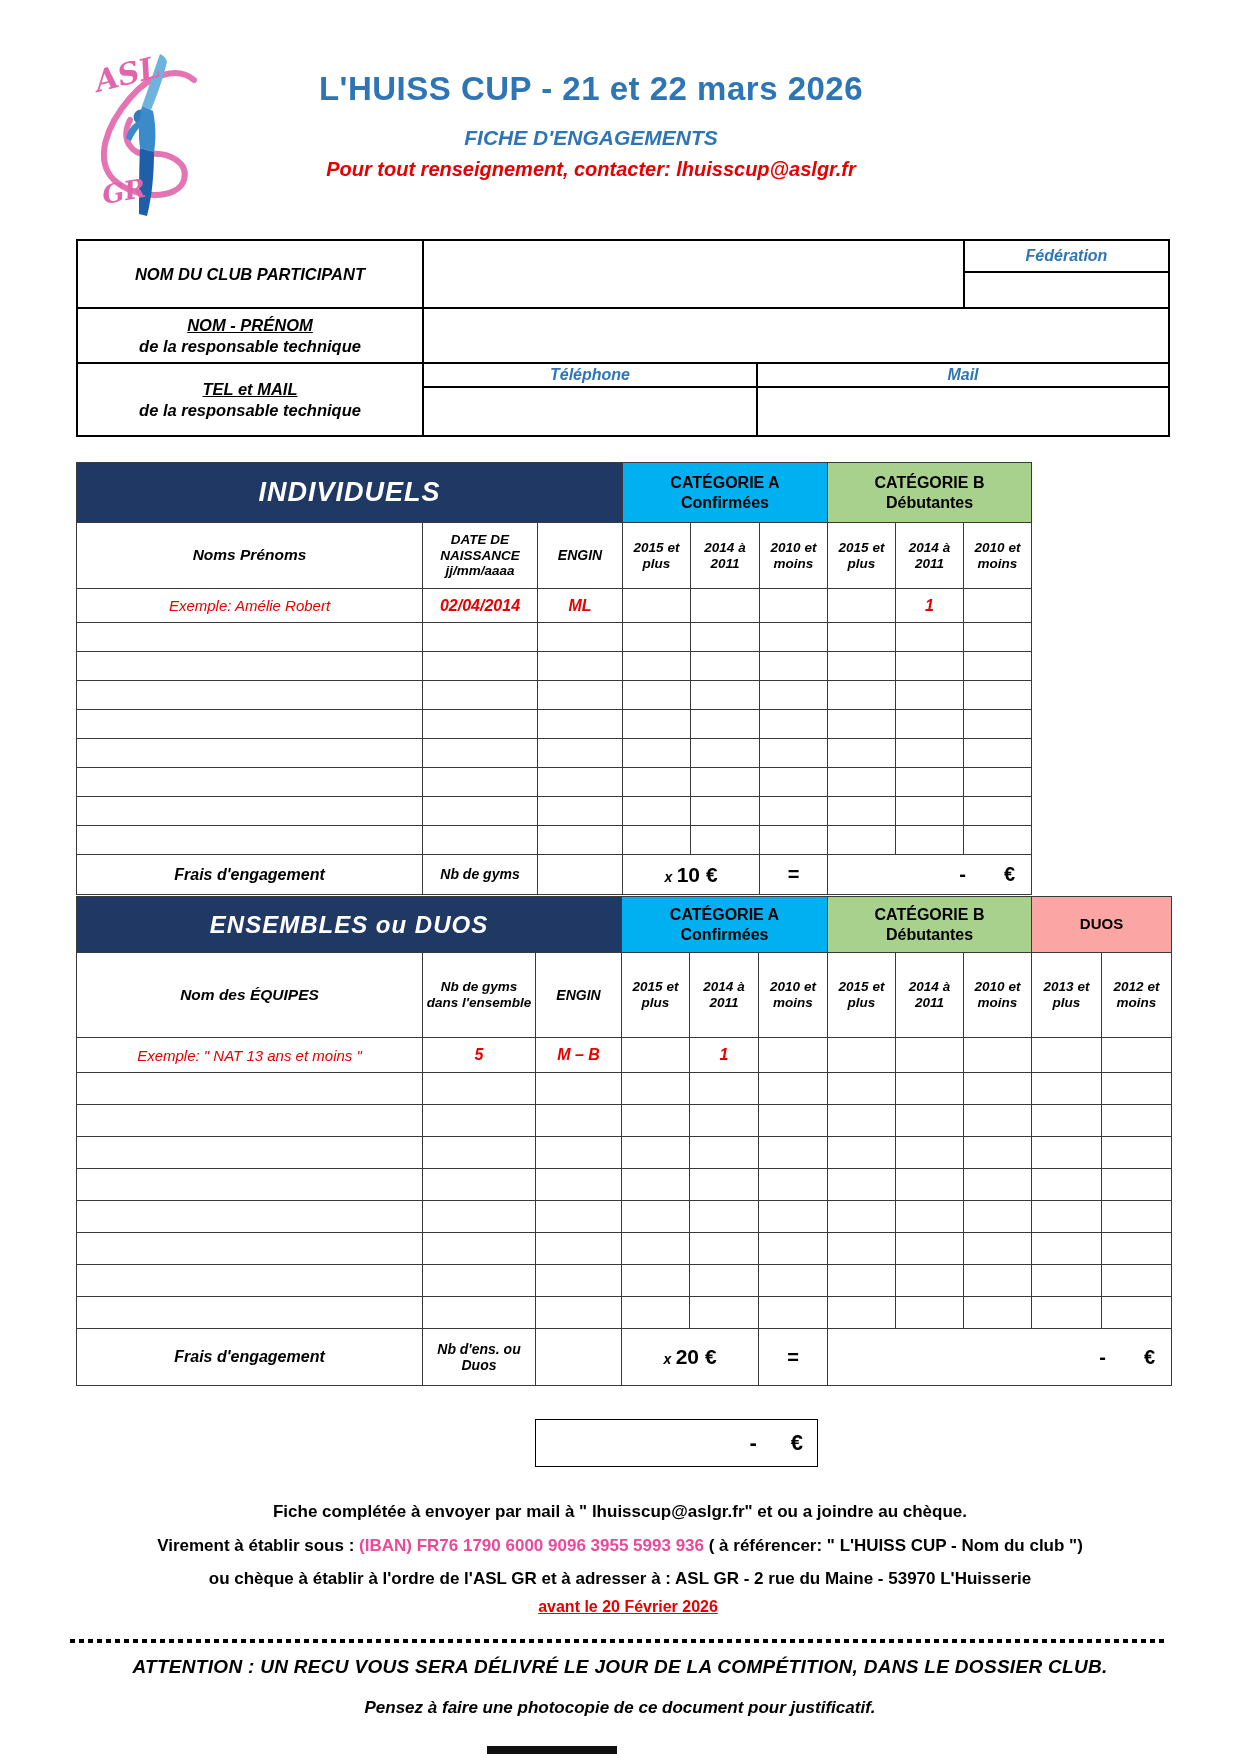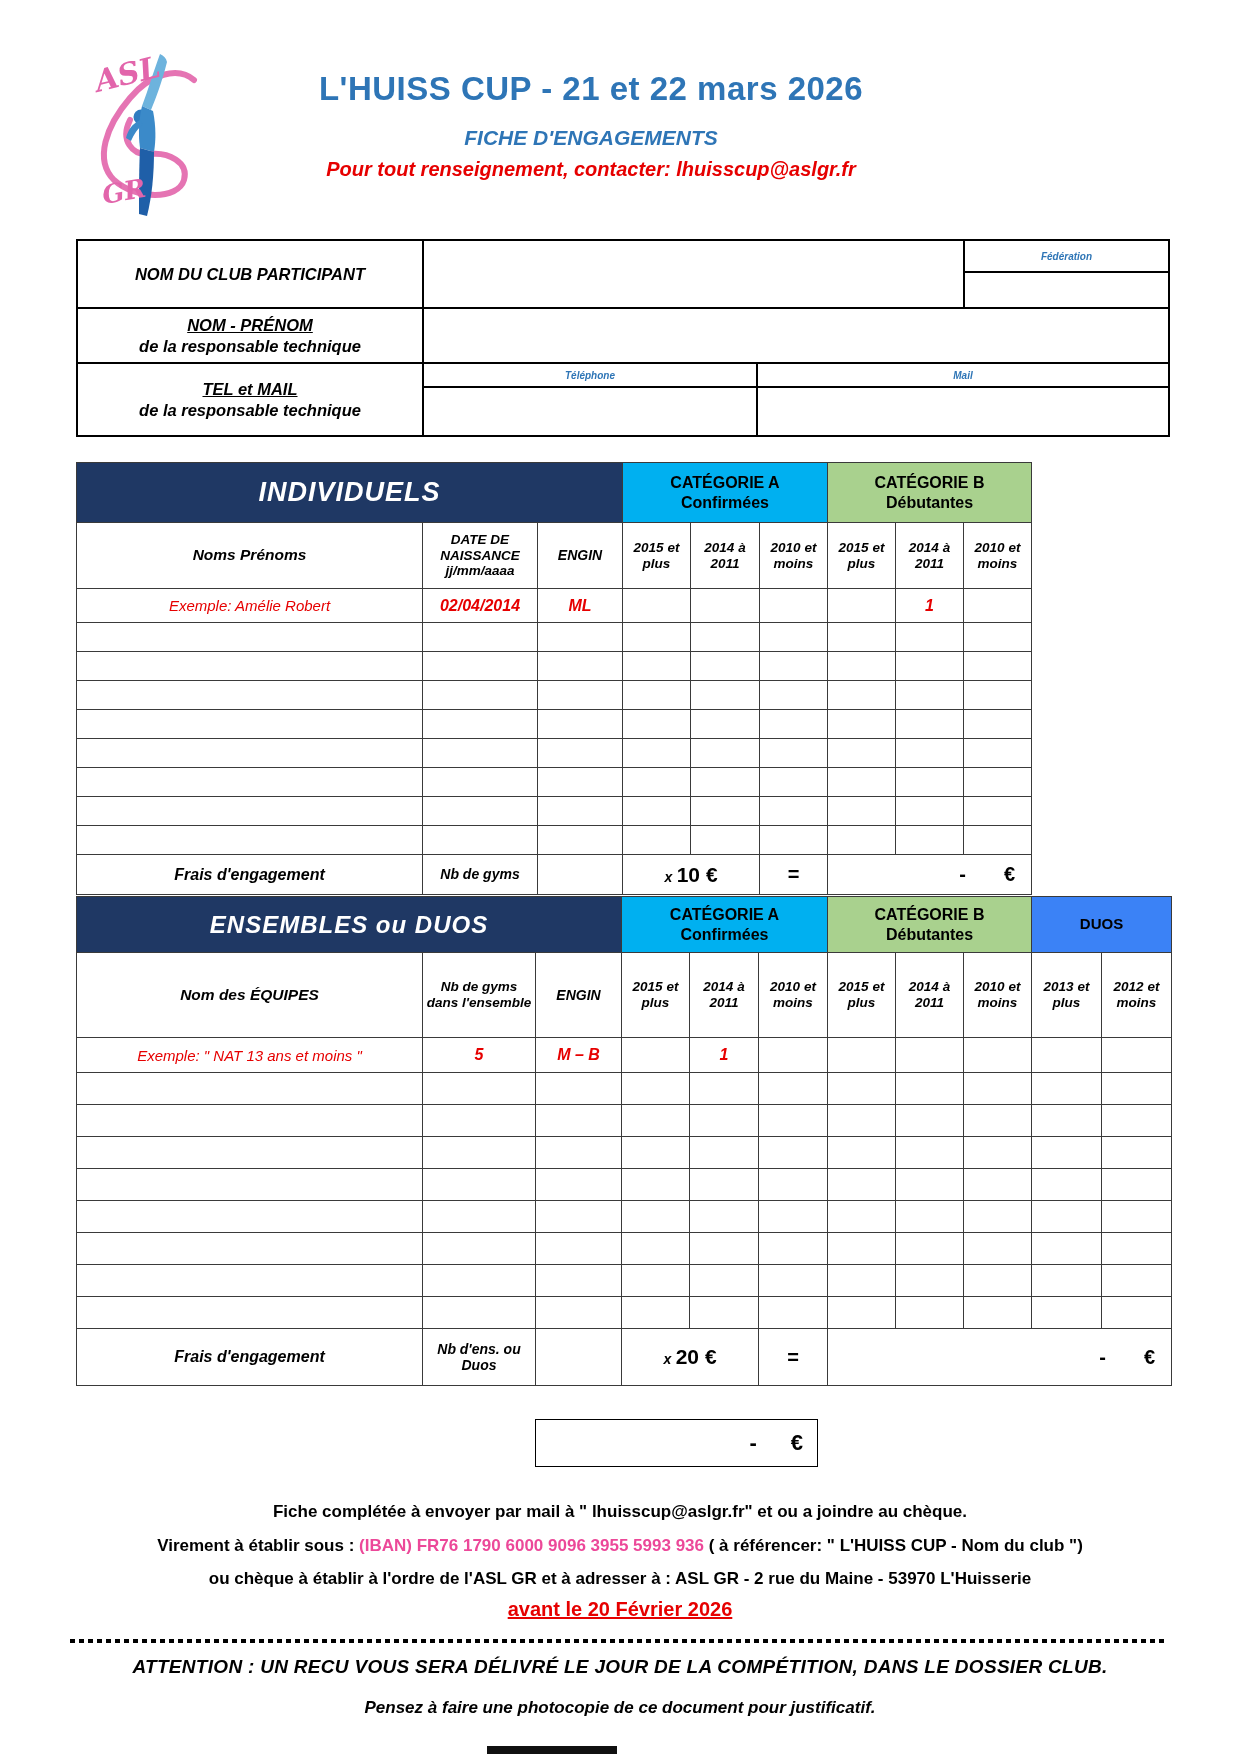--- a/index.html
+++ b/index.html
@@ -21,28 +21,28 @@
 
   .club{left:76px;top:239px;}
   .club td{border:2px solid #000;}
 
   .grid td{border:1.6px solid #3a3a3a;}
   .indiv{left:76px;top:462px;}
   .ens{left:76px;top:896px;}
 
   .lbl{font-weight:bold;font-style:italic;font-size:16.5px;text-align:center;line-height:1.25;}
   .u{text-decoration:underline;}
-  .bluelbl{color:#2E75B6;font-weight:bold;font-style:italic;font-size:10px;text-align:center;margin-top:48px;}
+  .bluelbl{color:#2E75B6;font-weight:bold;font-style:italic;font-size:16px;text-align:center;margin-top:48px;}
 
   .navy{background:#1F3864;color:#fff;font-style:italic;font-weight:bold;font-size:27px;
         text-align:center;letter-spacing:1px;}
   .ens .navy{font-size:24px;}
   .cyan{background:#00B0F0;}
   .green{background:#A9D18E;}
-  .yellow{background:#3b82f6;}
+  .yellow{background:#fca5a5;}
   .band div{font-weight:bold;font-size:16px;text-align:center;line-height:1.25;color:#000;}
   .yellow div{font-size:15px;}
 
   .colhead td{font-weight:bold;font-style:italic;text-align:center;font-size:13.5px;line-height:1.18;}
   .colhead .name{font-size:15.5px;}
   .colhead .engin{font-size:14px;}
 
   .example td{color:#e60000;text-align:center;font-style:italic;font-size:15px;}
   .example .ex-b{font-weight:bold;font-size:16px;}
 
@@ -64,22 +64,22 @@
              font-size:22px;font-weight:bold;padding-right:14px;box-sizing:border-box;}
   .total-value .euro{margin-left:34px;}
 
   
   .fline{position:absolute;left:20px;width:1200px;text-align:center;
          font-size:17px;font-weight:bold;}
   .f1{top:1502px;}
   .f2{top:1536px;}
   .f3{top:1569px;}
   .iban{color:#ec4899;}
-  .deadline{position:absolute;left:20px;width:1200px;top:1598px;text-align:center;
-         font-size:20px;font-weight:bold;color:#e60000;text-decoration:underline;}
+  .deadline{position:absolute;left:28px;width:1200px;top:1598px;text-align:center;
+         font-size:16px;font-weight:bold;color:#e60000;text-decoration:underline;}
   .dashline{position:absolute;left:70px;top:1639px;width:1098px;height:4px;
          background:repeating-linear-gradient(90deg,#000 0 5px,transparent 5px 9px);}
   .att1{position:absolute;left:20px;top:1656px;width:1200px;text-align:center;
          font-size:19px;font-weight:600;font-style:italic;letter-spacing:.3px;}
   .att2{position:absolute;left:20px;top:1698px;width:1200px;text-align:center;
          font-size:17px;font-weight:600;font-style:italic;}
   .blackbar{position:absolute;left:487px;top:1746px;width:130px;height:8px;background:#111;}
 </style>
 </head>
 <body>

